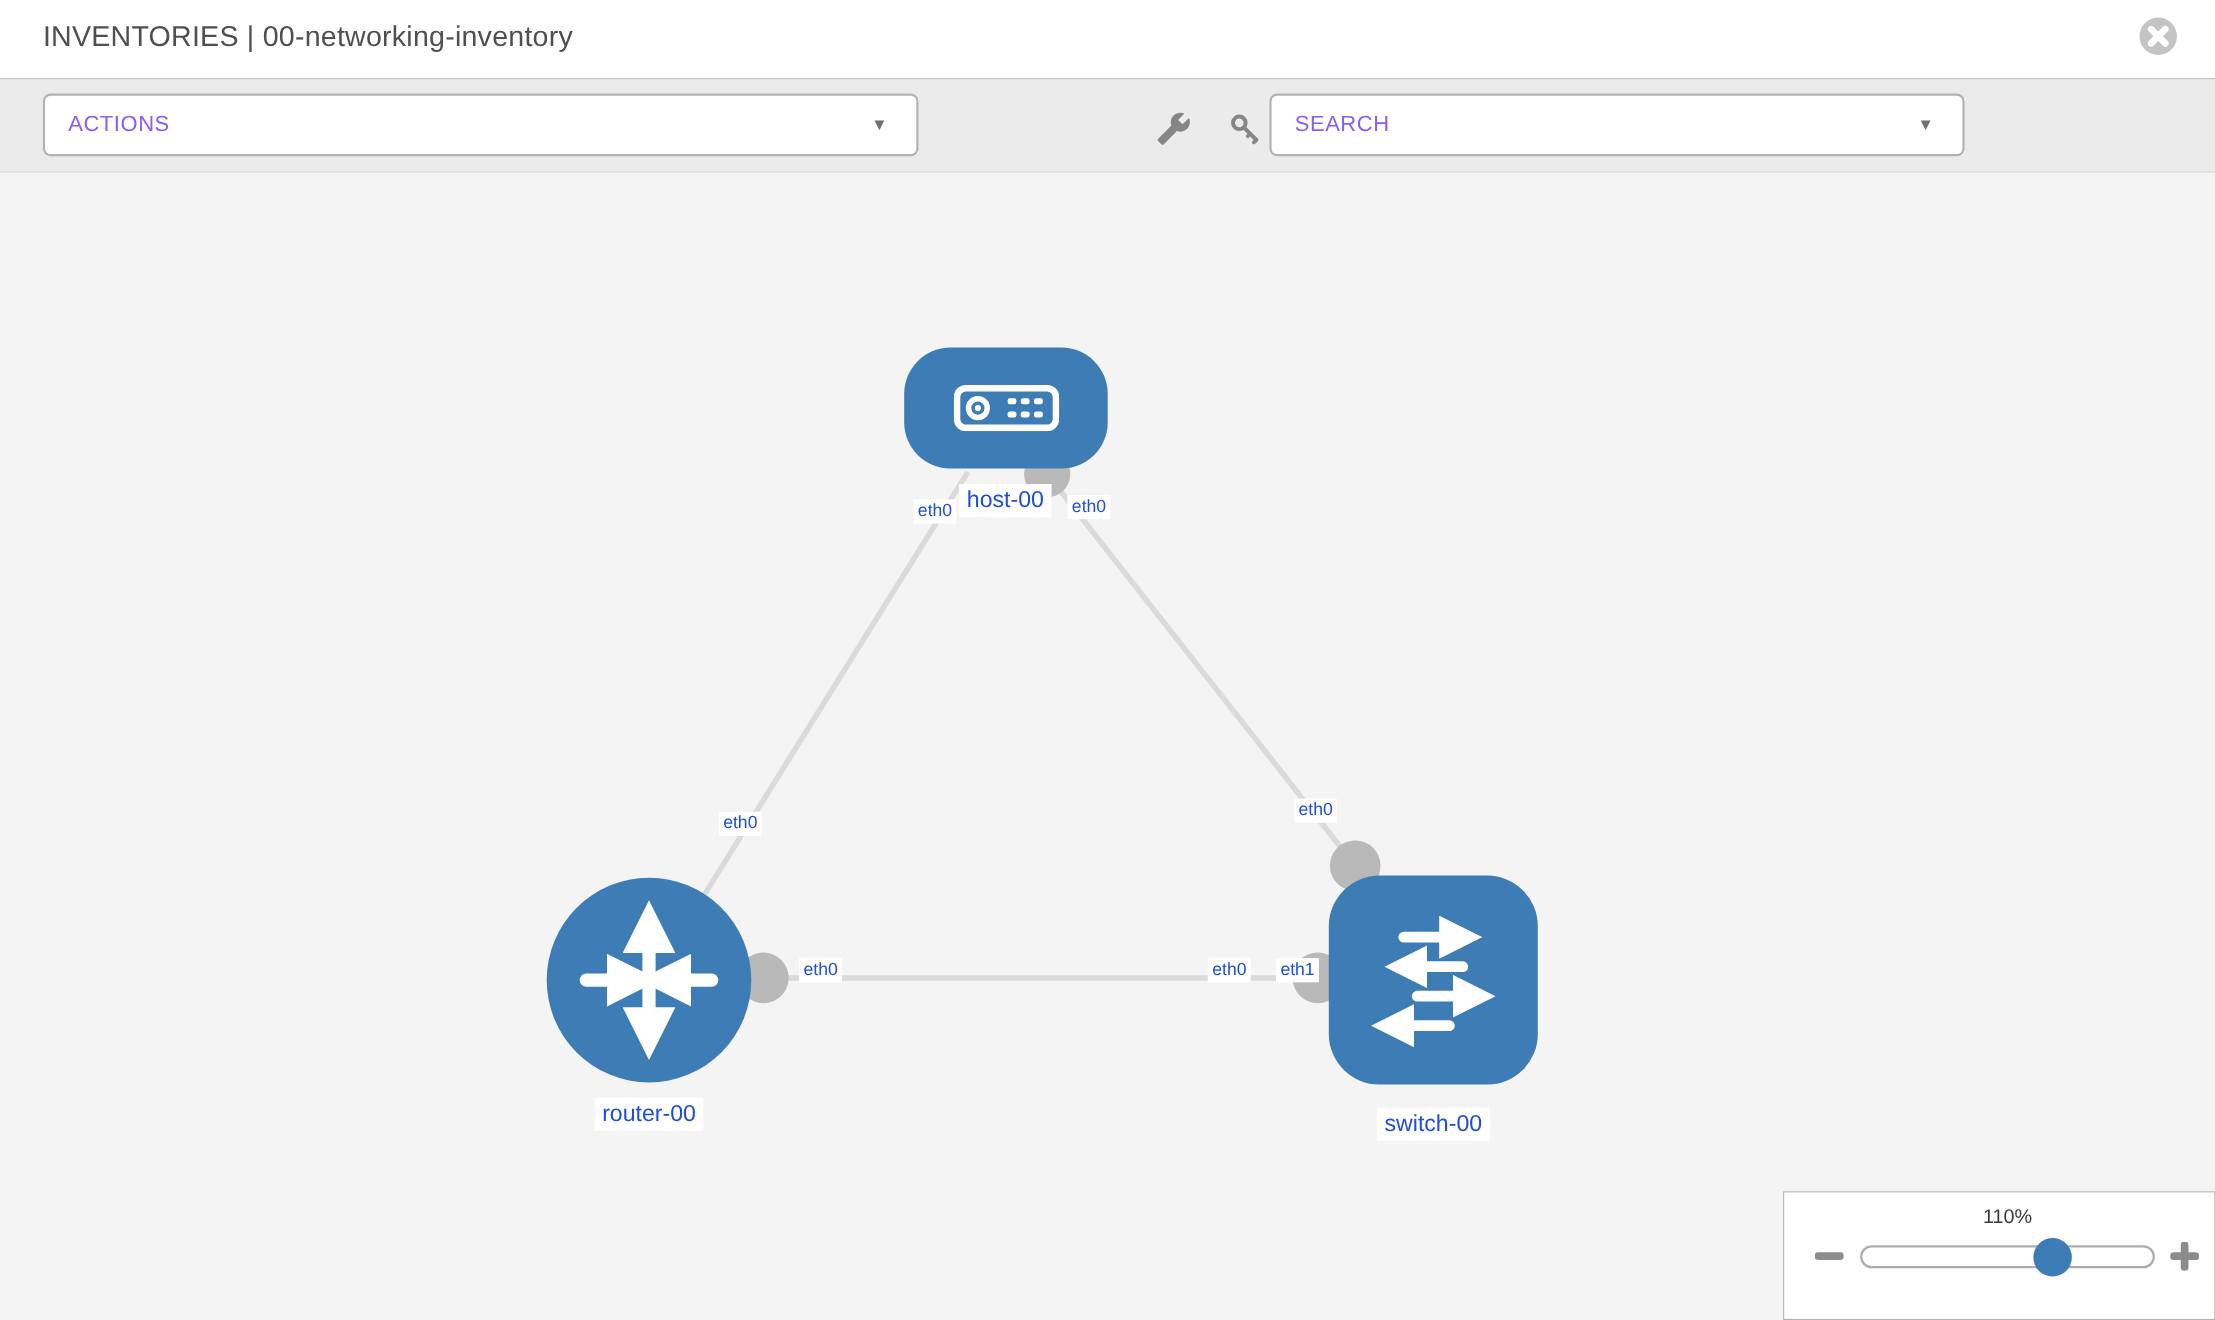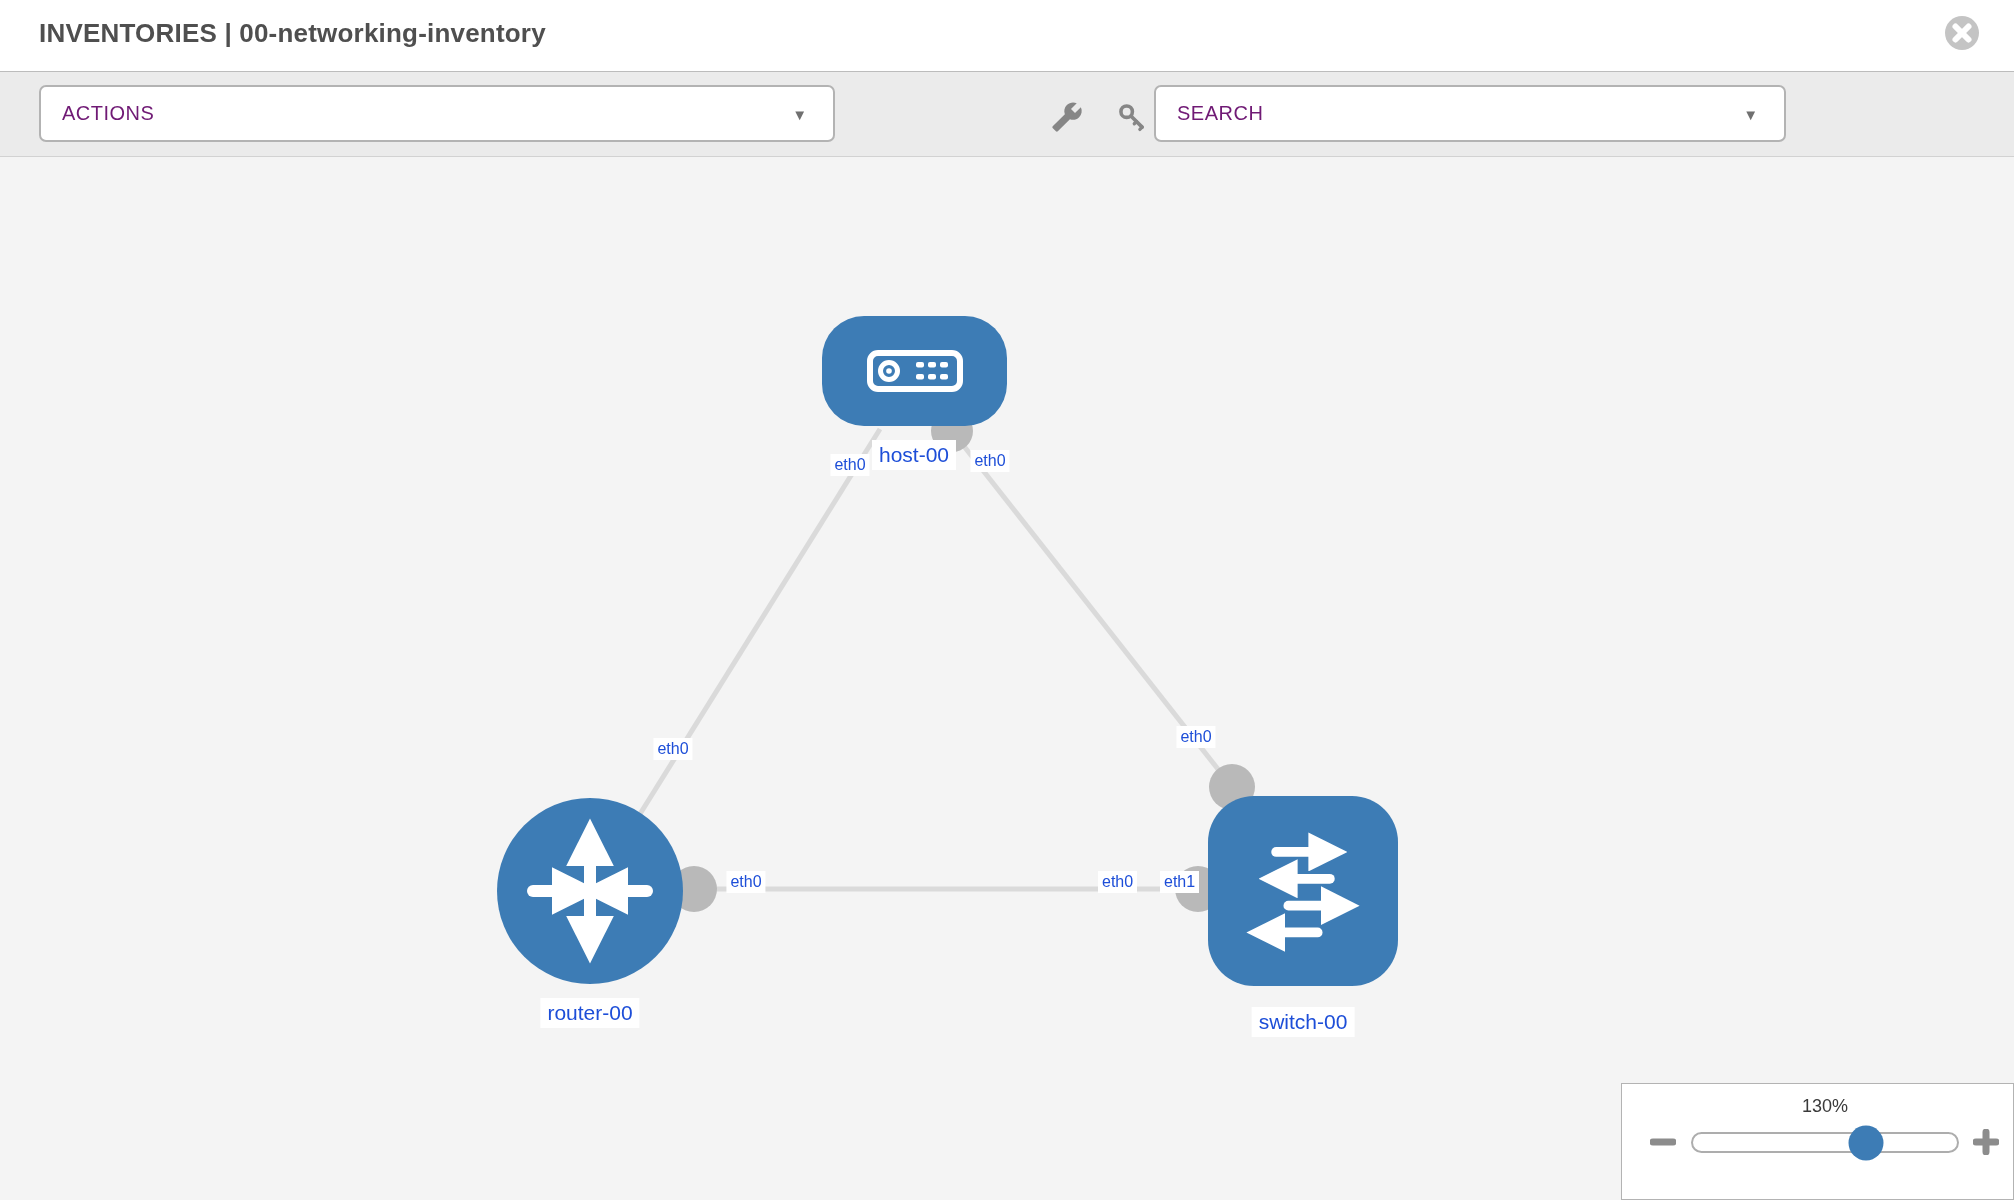--- a/index.html
+++ b/index.html
@@ -2,29 +2,29 @@
 <html><head>
 <meta charset="utf-8">
 <style>
   * { margin:0; padding:0; box-sizing:border-box; }
   html,body { width:2014px; height:1200px; }
   body { font-family:"Liberation Sans", sans-serif; background:#fff; overflow:hidden; }
   .app { position:relative; width:2014px; height:1200px; }
 
   
   .header { position:absolute; left:0; top:0; width:2014px; height:71px; background:#fff; }
-  .page-title { position:absolute; left:39px; top:18px; font-size:26px; font-weight:700; color:#4f4f4f; letter-spacing:0.2px; }
+  .page-title { position:absolute; left:39px; top:18px; font-size:26px; font-weight:400; color:#4f4f4f; letter-spacing:0.2px; }
   .close-btn { position:absolute; left:1944px; top:15px; width:36px; height:36px; cursor:pointer; }
 
   
   .toolbar { position:absolute; left:0; top:71px; width:2014px; height:86px; background:#ebebeb;
              border-top:1px solid #bcbcbc; border-bottom:1px solid #d2d2d2; }
   .select-box { position:absolute; top:13px; height:57px; background:#fff; border:2px solid #b3b3b3;
                 border-radius:7px; display:flex; align-items:center; cursor:pointer; }
-  .select-box .sel-text { font-size:20px; color:#701a75; letter-spacing:0.5px; padding-left:21px; }
+  .select-box .sel-text { font-size:20px; color:#8b5cf6; letter-spacing:0.5px; padding-left:21px; }
   .select-box .caret { position:absolute; right:26px; top:50%; transform:translateY(-50%);
                        font-size:15px; color:#707070; }
   .actions-box { left:39px; width:796px; }
   .search-box  { left:1154px; width:632px; }
   .tool-icon { position:absolute; top:29px; width:32px; height:32px; cursor:pointer; }
   .wrench-btn { left:1051px; }
   .key-btn { left:1116px; }
 
   
   .canvas { position:absolute; left:0; top:157px; width:2014px; height:1043px; background:#f4f4f4; overflow:hidden; }
@@ -167,21 +167,21 @@
 
     <div class="lbl eth-lbl ctr" style="left:850px;  top:297px;">eth0</div>
     <div class="lbl eth-lbl ctr" style="left:990px;  top:293px;">eth0</div>
     <div class="lbl eth-lbl ctr" style="left:673px;  top:581px;">eth0</div>
     <div class="lbl eth-lbl ctr" style="left:1196px; top:569px;">eth0</div>
     <div class="lbl eth-lbl ctr" style="left:746px;  top:714px;">eth0</div>
     <div class="lbl eth-lbl" style="left:1098px; top:714px; z-index:1;">eth0</div>
     <div class="lbl eth-lbl" style="left:1116px; top:714px; z-index:2;margin-left:44px;">eth1</div>
 
     <div class="zoom-panel">
-      <div class="zoom-level">130%</div>
+      <div class="zoom-level">110%</div>
       <div class="zoom-btn zoom-out-btn">
         <svg width="26" height="26" viewBox="0 0 26 26">
           <line x1="3" y1="13" x2="23" y2="13" stroke="#8c8c8c" stroke-width="7" stroke-linecap="round"></line>
         </svg>
       </div>
       <div class="zoom-track">
         <div class="zoom-thumb"></div>
       </div>
       <div class="zoom-btn zoom-in-btn">
         <svg width="26" height="26" viewBox="0 0 26 26">

